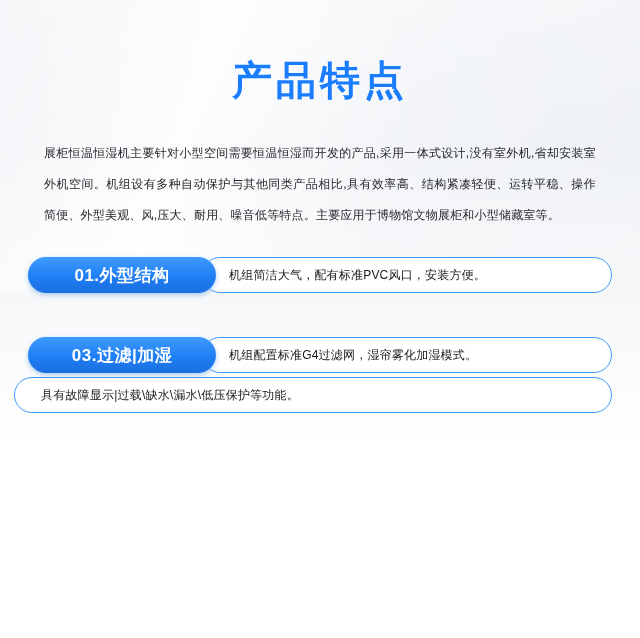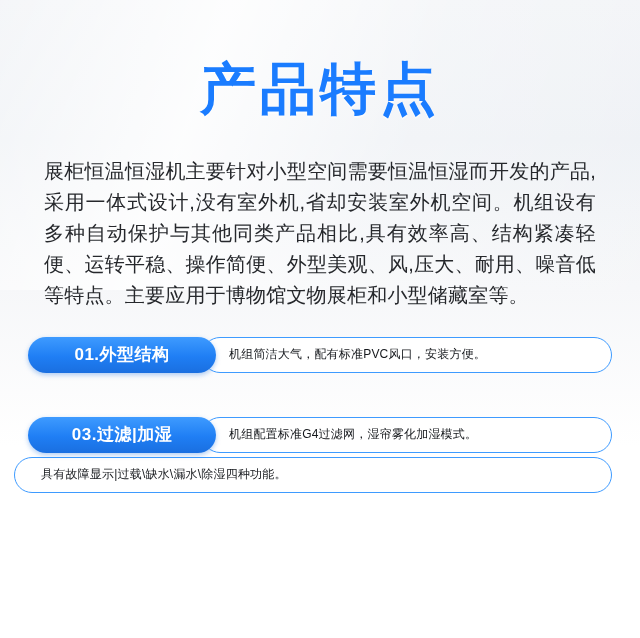--- a/index.html
+++ b/index.html
@@ -30,33 +30,33 @@
     height: 330px;
     background: linear-gradient(110deg, rgba(255,255,255,0) 0%, rgba(255,255,255,0.85) 35%, rgba(255,255,255,0.25) 60%, rgba(255,255,255,0) 100%);
     pointer-events: none;
   }
 
   .title {
     position: relative;
     text-align: center;
     margin: 0;
     padding-top: 58px;
-    font-size: 56px;
+    font-size: 40px;
     line-height: 1.1;
     font-weight: 700;
     letter-spacing: 4px;
     color: #1a7cff;
     font-family: "DejaVu Sans", "Liberation Sans", sans-serif;
     text-shadow: 0 2px 0 rgba(255,255,255,0.6);
   }
 
   .intro {
     position: relative;
     margin: 36px 44px 0 44px;
-    font-size: 20px;
+    font-size: 12px;
     line-height: 31px;
     color: #26282c;
     text-align: justify;
     text-justify: inter-ideograph;
     letter-spacing: 0.2px;
   }
 
   .features {
     position: relative;
     margin: 26px 28px 0 28px;
@@ -126,18 +126,18 @@
 
     <div class="feature-row">
     </div>
 
     <div class="feature-row">
       <div class="feature-tag">03.过滤|加湿</div>
       <div class="feature-text">机组配置标准G4过滤网，湿帘雾化加湿模式。</div>
     </div>
 
     <div class="feature-row">
-      <div class="feature-text">具有故障显示|过载\缺水\漏水\除湿四种功能。</div>
+      <div class="feature-text">具有故障显示|过载\缺水\漏水\低压保护等功能。</div>
     </div>
 
   </div>
 
 </div>
 
 </body></html>

